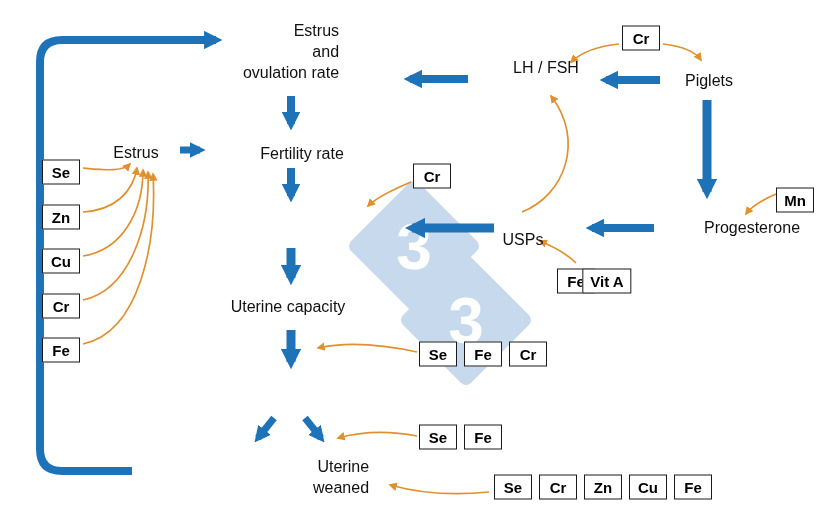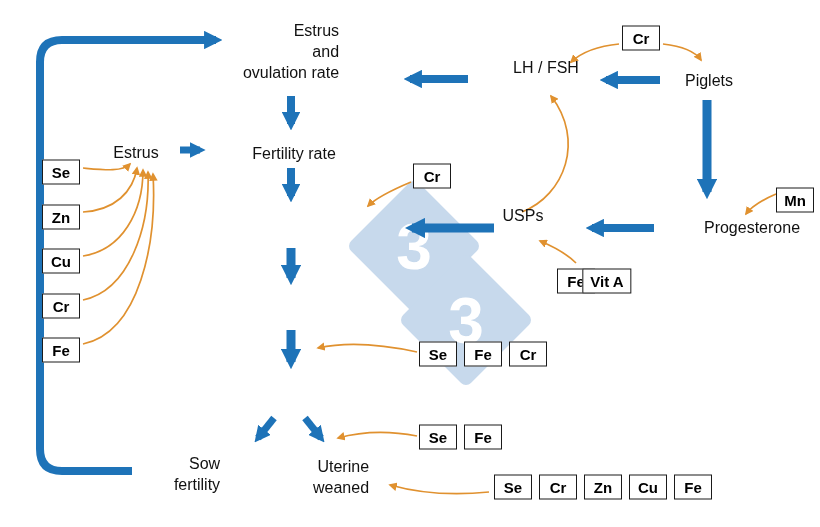--- a/index.html
+++ b/index.html
@@ -70,30 +70,29 @@
     <path class="blue bw8" marker-end="url(#mb)" d="M 468 79 L 410 79"></path>
     <path class="blue bw8" marker-end="url(#mb)" d="M 660 80 L 606 80"></path>
     <path class="blue bw9" marker-end="url(#mb)" d="M 707 100 L 707 192"></path>
     <path class="blue bw8" marker-end="url(#mb)" d="M 654 228 L 592 228"></path>
     <path class="blue bw9" marker-end="url(#mb)" d="M 494 228 L 412 228"></path>
   </svg>
 
   <div class="label" style="left:291px;top:52px">Estrus
 and
 ovulation rate</div>
-  <div class="label" style="left:294px;top:154px">Fertility rate</div>
-  <div class="label" style="left:197px;top:474px">Sow
-fertility</div>
+  <div class="label" style="left:302px;top:154px">Fertility rate</div>
+  <div class="label" style="left:288px;top:307px">Uterine capacity</div>
   <div class="label" style="left:341px;top:477px">Uterine
 weaned</div>
   <div class="label" style="left:136px;top:153px">Estrus</div>
   <div class="label" style="left:546px;top:68px">LH / FSH</div>
   <div class="label" style="left:709px;top:81px">Piglets</div>
   <div class="label" style="left:752px;top:228px">Progesterone</div>
-  <div class="label" style="left:523px;top:216px">USPs</div>
+  <div class="label" style="left:523px;top:240px">USPs</div>
 
   <div class="mbox" style="left:641px;top:38px">Cr</div>
   <div class="mbox" style="left:795px;top:200px">Mn</div>
   <div class="mbox" style="left:432px;top:176px">Cr</div>
   <div class="mbox" style="left:576px;top:281px">Fe</div>
   <div class="mbox" style="left:607px;top:281px">Vit A</div>
 
   <div class="mbox" style="left:61px;top:172px">Se</div>
   <div class="mbox" style="left:61px;top:217px">Zn</div>
   <div class="mbox" style="left:61px;top:261px">Cu</div>

